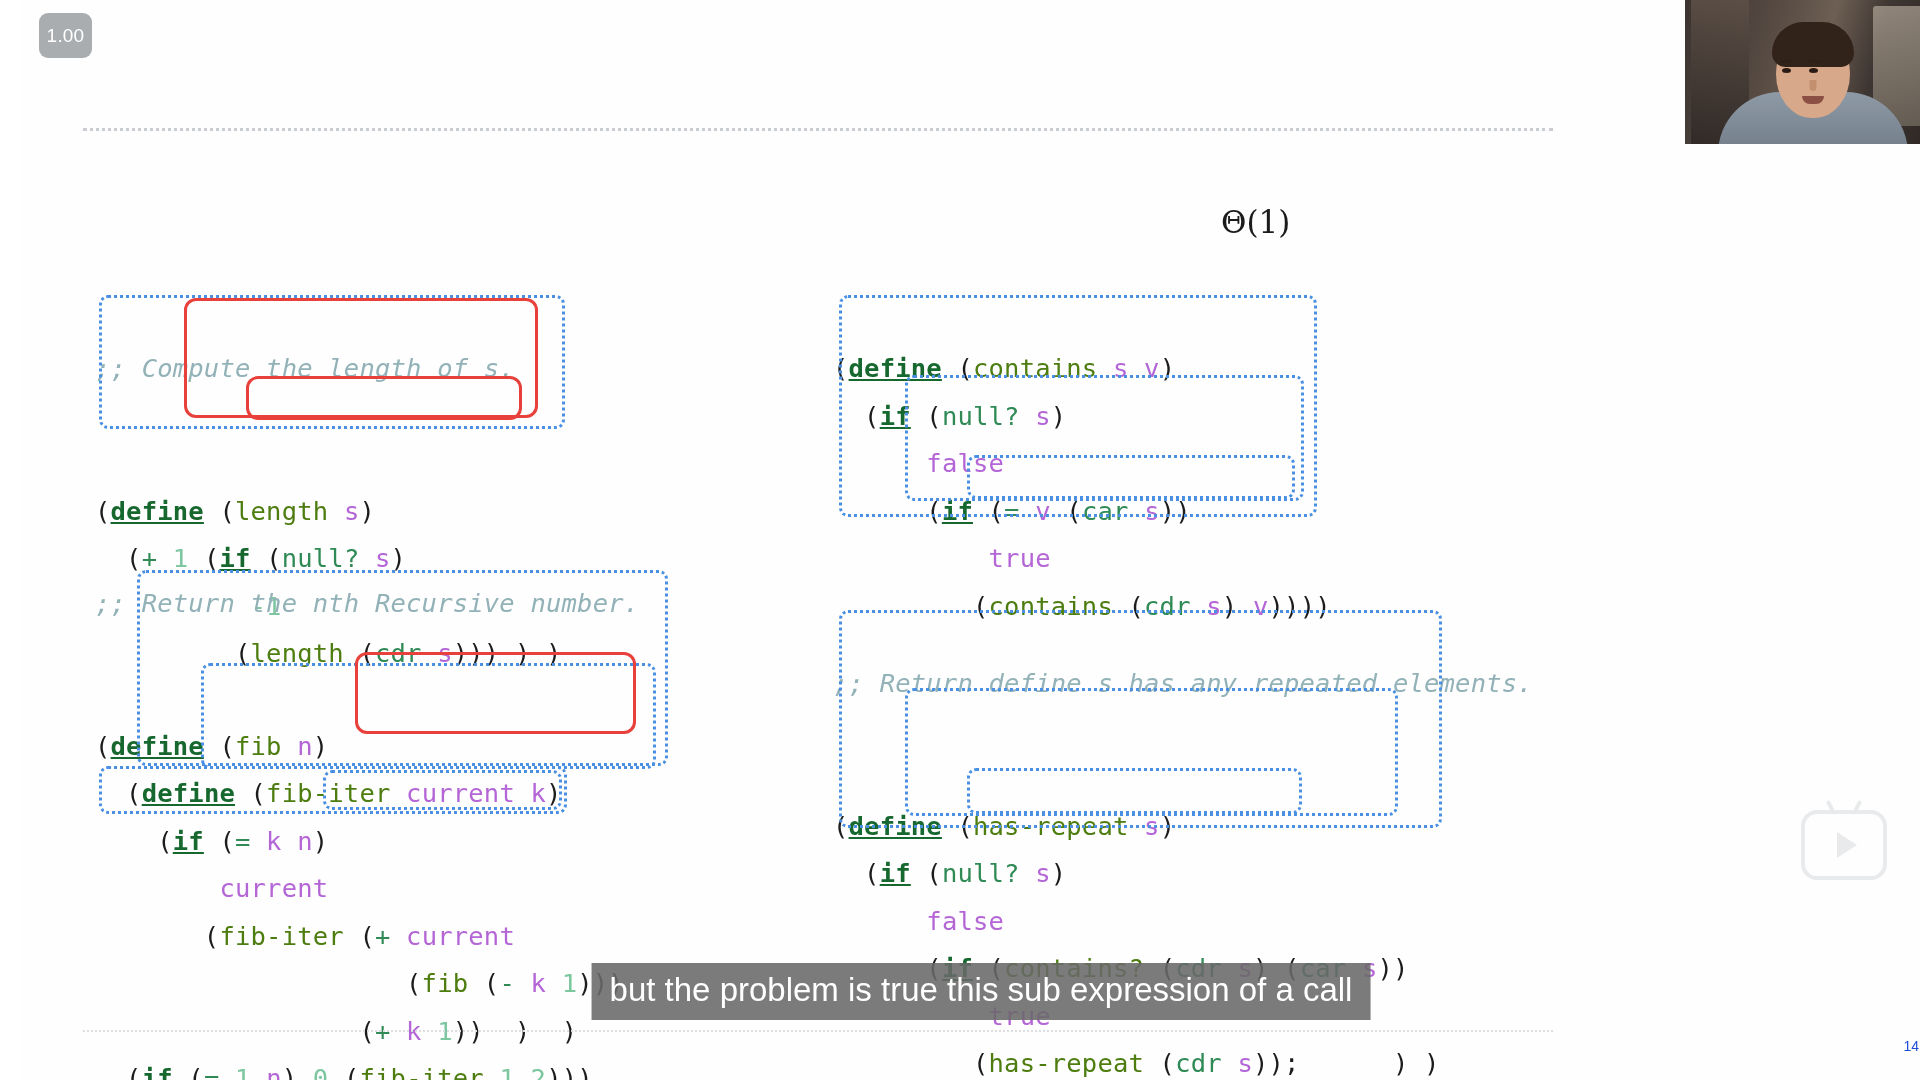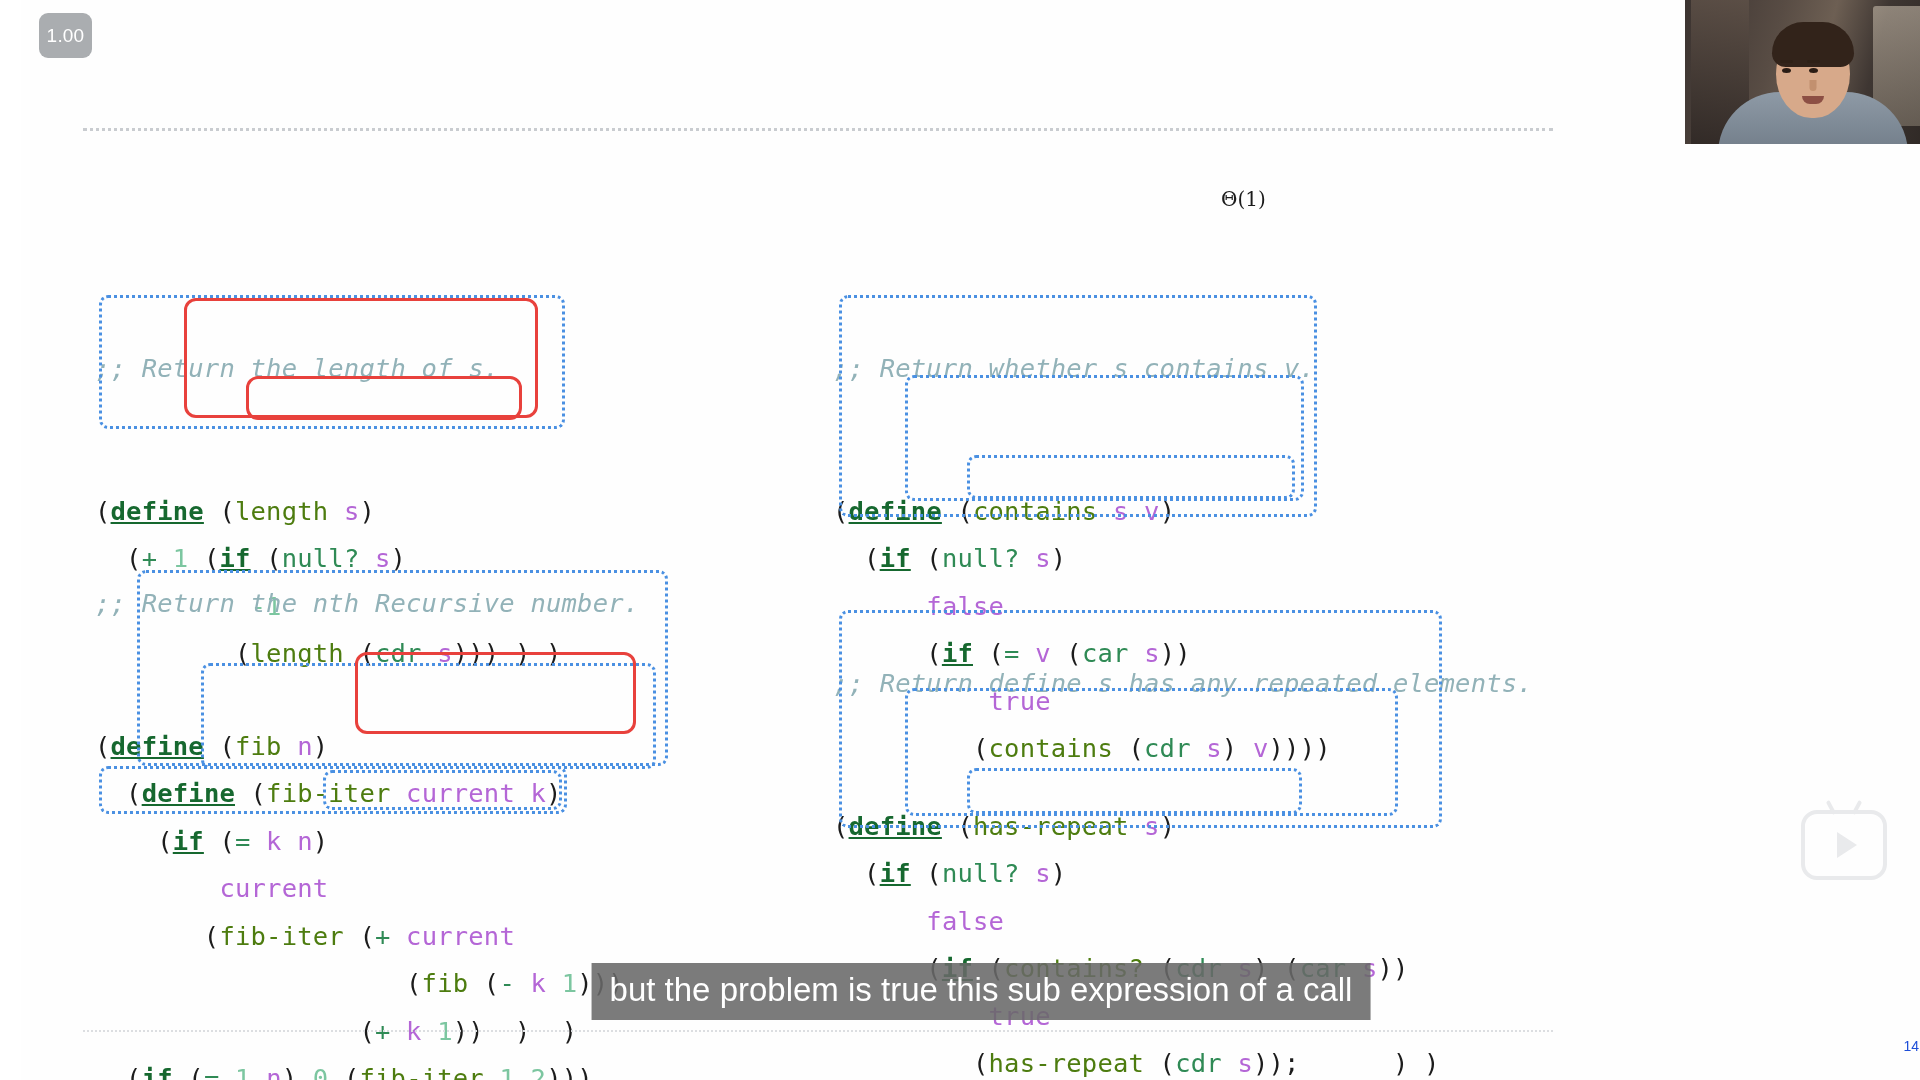--- a/index.html
+++ b/index.html
@@ -58,23 +58,23 @@
     border-top:3px dotted #c9ccd0;
   }
 
   
   .prompt-line{
     position:absolute;left:74px;top:198px;
     font-family:"DejaVu Sans Mono","Liberation Mono",monospace;
     font-size:26px;color:#1b1b1b;white-space:nowrap;letter-spacing:.6px;
   }
   .theta{
-    position:absolute;left:1200px;top:187px;
+    position:absolute;left:1200px;top:204px;
     font-family:"DejaVu Serif","Liberation Serif",serif;
-    font-size:20px;color:#1b1b1b;
+    font-size:31px;color:#1b1b1b;
   }
 
   
   .code{
     position:absolute;
     font-family:"DejaVu Sans Mono","Liberation Mono",monospace;
     font-size:25.5px;
     line-height:47.5px;
     white-space:pre;
     color:#1c1c1c;
@@ -154,31 +154,30 @@
     <div class="wc-eye r"></div>
     <div class="wc-nose"></div>
     <div class="wc-mouth"></div>
   </div>
 
   <div class="title-rule"></div>
 
   <div class="theta">Θ(1)</div>
 
   <div class="code" style="left:74px;top:250px;">
-    <div class="cmt">;; Return the length of s.</div>
+    <div class="cmt">;; Compute the length of s.</div>
     <div><div><span class="par">(</span><span class="kw">define</span><span class="par"> (</span><span class="fn">length</span><span class="par"> </span><span class="var">s</span><span class="par">)</span></div><div><span class="par">  (</span><span class="bi">+</span><span class="par"> </span><span class="num">1</span><span class="par"> (</span><span class="kw">if</span><span class="par"> (</span><span class="bi">null?</span><span class="par"> </span><span class="var">s</span><span class="par">)</span></div><div><span class="par">          </span><span class="num">-1</span></div><div><span class="par">         (</span><span class="fn">length</span><span class="par"> (</span><span class="bi">cdr</span><span class="par"> </span><span class="var">s</span><span class="par">)))</span><span class="par"> )</span><span class="par"> )</span></div></div>
   </div>
 
   <div class="code" style="left:74px;top:485px;">
     <div class="cmt">;; Return the nth Recursive number.</div>
     <div><div><span class="par">(</span><span class="kw">define</span><span class="par"> (</span><span class="fn">fib</span><span class="par"> </span><span class="var">n</span><span class="par">)</span></div><div><span class="par">  (</span><span class="kw">define</span><span class="par"> (</span><span class="fn">fib-iter</span><span class="par"> </span><span class="var">current k</span><span class="par">)</span></div><div><span class="par">    (</span><span class="kw">if</span><span class="par"> (</span><span class="bi">=</span><span class="par"> </span><span class="var">k n</span><span class="par">)</span></div><div><span class="par">        </span><span class="var">current</span></div><div><span class="par">       (</span><span class="fn">fib-iter</span><span class="par"> (</span><span class="bi">+</span><span class="par"> </span><span class="var">current</span></div><div><span class="par">                    (</span><span class="fn">fib</span><span class="par"> (</span><span class="bi">-</span><span class="par"> </span><span class="var">k</span><span class="par"> </span><span class="num">1</span><span class="par">)))</span></div><div><span class="par">                 (</span><span class="bi">+</span><span class="par"> </span><span class="var">k</span><span class="par"> </span><span class="num">1</span><span class="par">))</span><span class="par">  )</span><span class="par">  )</span></div><div><span class="par">  (</span><span class="kw">if</span><span class="par"> (</span><span class="bi">=</span><span class="par"> </span><span class="num">1</span><span class="par"> </span><span class="var">n</span><span class="par">) </span><span class="num">0</span><span class="par"> (</span><span class="fn">fib-iter</span><span class="par"> </span><span class="num">1</span><span class="par"> </span><span class="num">2</span><span class="par">))</span><span class="par">)</span></div></div>
   </div>
 
   <div class="code" style="left:812px;top:250px;">
-    <div class="cmt">;; Return whether s contains v.</div>
     <div><div><span class="par">(</span><span class="kw">define</span><span class="par"> (</span><span class="fn">contains</span><span class="par"> </span><span class="var">s v</span><span class="par">)</span></div><div><span class="par">  (</span><span class="kw">if</span><span class="par"> (</span><span class="bi">null?</span><span class="par"> </span><span class="var">s</span><span class="par">)</span></div><div><span class="par">      </span><span class="lit">false</span></div><div><span class="par">      (</span><span class="kw">if</span><span class="par"> (</span><span class="bi">=</span><span class="par"> </span><span class="var">v</span><span class="par"> (</span><span class="bi">car</span><span class="par"> </span><span class="var">s</span><span class="par">))</span></div><div><span class="par">          </span><span class="lit">true</span></div><div><span class="par">         (</span><span class="fn">contains</span><span class="par"> (</span><span class="bi">cdr</span><span class="par"> </span><span class="var">s</span><span class="par">) </span><span class="var">v</span><span class="par">))</span><span class="par">)</span><span class="par">)</span></div></div>
   </div>
 
   <div class="code" style="left:812px;top:565px;">
     <div class="cmt">;; Return define s has any repeated elements.</div>
     <div><div><span class="par">(</span><span class="kw">define</span><span class="par"> (</span><span class="fn">has-repeat</span><span class="par"> </span><span class="var">s</span><span class="par">)</span></div><div><span class="par">  (</span><span class="kw">if</span><span class="par"> (</span><span class="bi">null?</span><span class="par"> </span><span class="var">s</span><span class="par">)</span></div><div><span class="par">      </span><span class="lit">false</span></div><div><span class="par">      (</span><span class="kw">if</span><span class="par"> (</span><span class="fn">contains?</span><span class="par"> (</span><span class="bi">cdr</span><span class="par"> </span><span class="var">s</span><span class="par">) (</span><span class="bi">car</span><span class="par"> </span><span class="var">s</span><span class="par">))</span></div><div><span class="par">          </span><span class="lit">true</span></div><div><span class="par">         (</span><span class="fn">has-repeat</span><span class="par"> (</span><span class="bi">cdr</span><span class="par"> </span><span class="var">s</span><span class="par">));</span><span class="par">      )</span><span class="par"> )</span></div></div>
   </div>
 
   <div id="annotation-layer">
       <div class="dbox" style="left: 78px; top: 295px; width: 460px; height: 128px; border-color: rgb(74, 144, 226);"></div>

